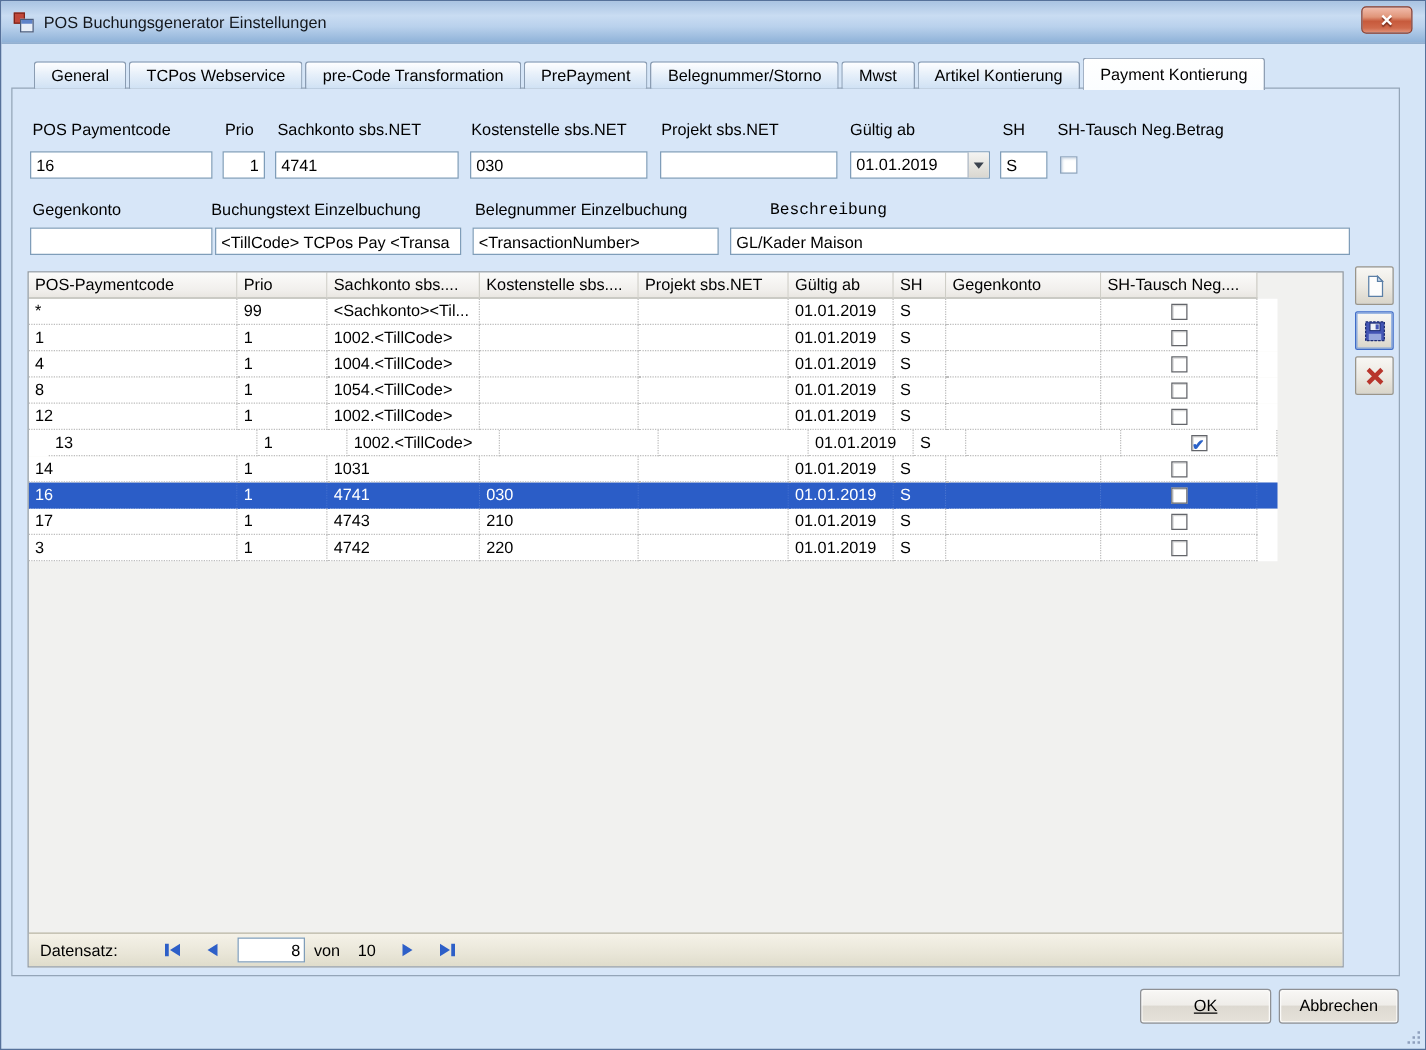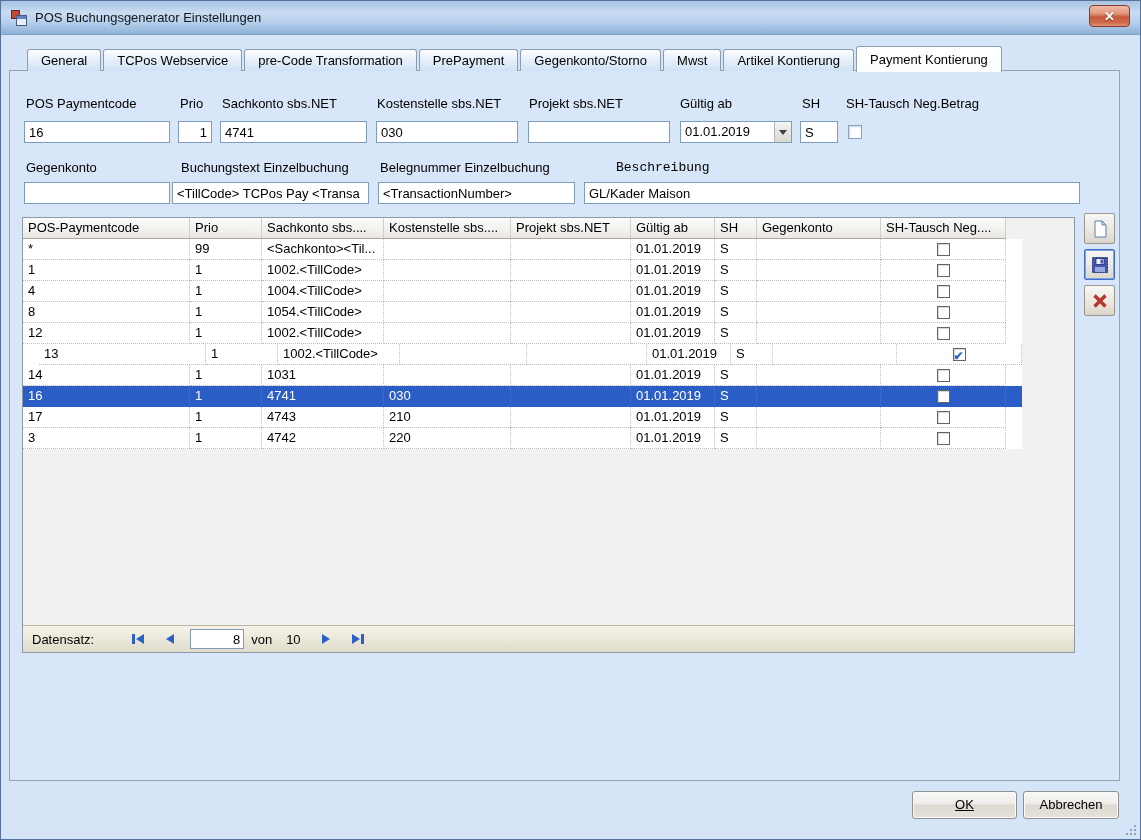--- a/index.html
+++ b/index.html
@@ -38,21 +38,21 @@
   .txt{position:absolute;height:22px;border:1px solid #7f9db9;background:#fff;padding:0 4px;
     font:13px "Liberation Sans",sans-serif;color:#000;outline:none;}
   .txt.right{text-align:right;}
   .combo{position:absolute;height:22px;border:1px solid #7f9db9;background:#fff;display:flex;}
   .combo .combo-val{flex:1;line-height:20px;padding:0 4px;overflow:hidden;white-space:nowrap;}
   .combo .combo-btn{width:17px;background:linear-gradient(180deg,#f4f4f2,#d9d7d0);border-left:1px solid #a9b4c0;
     display:flex;align-items:center;justify-content:center;}
   .combo .combo-arrow{width:0;height:0;border-left:4px solid transparent;border-right:4px solid transparent;border-top:5px solid #39414d;}
   .checkbox{position:absolute;width:14px;height:14px;background:#fff;border:1px solid #8aa2bd;box-shadow:inset 1px 1px 2px #c9d6e4;}
   
-  .grid{position:absolute;left:12px;top:146px;width:1053px;height:436px;background:#f1f1ef;
+  .grid{position:absolute;left:12px;top:146px;width:1053px;height:557px;background:#f1f1ef;
     border:1px solid #8f99a4;overflow:hidden;}
   .grid-header{position:absolute;left:0;top:0;height:21px;display:flex;}
   .gh-cell{height:21px;line-height:20px;padding:0 5px;overflow:hidden;white-space:nowrap;
     background:linear-gradient(180deg,#fbfbfa 0%,#f1efec 70%,#e9e6e1 100%);
     border-right:1px solid #cfcec7;border-bottom:1px solid #a8a89f;}
   .grid-rows{position:absolute;left:0;top:21px;}
   .g-row{display:flex;height:21px;background:#fff;}
   .g-cell{height:21px;line-height:20px;padding:0 5px;overflow:hidden;white-space:nowrap;
     border-right:1px dotted #bdbdbd;border-bottom:1px dotted #bdbdbd;}
   .g-cell.cb{display:flex;align-items:center;justify-content:center;padding:0;}
@@ -103,21 +103,21 @@
       <span>✕</span>
     </div>
   </div>
 
   <div class="tabcontrol">
     <div class="tabstrip" id="tabstrip">
         <div class="tab">General</div>
         <div class="tab">TCPos Webservice</div>
         <div class="tab">pre-Code Transformation</div>
         <div class="tab">PrePayment</div>
-        <div class="tab">Gegenkonto/Storno</div>
+        <div class="tab">Belegnummer/Storno</div>
         <div class="tab">Mwst</div>
         <div class="tab">Artikel Kontierung</div>
         <div class="tab active">Payment Kontierung</div>
       </div>
     <div class="tabpage">
 
 
       <div class="fld-label" style="left:16px;top:25px;">POS Paymentcode</div>
       <input class="txt" style="left: 14px; top: 50px; width: 146px;" value="16">
       <div class="fld-label" style="left:170px;top:25px;">Prio</div>
@@ -135,21 +135,21 @@
           <div class="combo-arrow"></div>
         </div>
       </div>
       <div class="fld-label" style="left:792px;top:25px;">SH</div>
       <input class="txt" style="left: 790px; top: 50px; width: 38px;" value="S">
       <div class="fld-label" style="left:836px;top:25px;">SH-Tausch Neg.Betrag</div>
       <div class="checkbox" style="left:838px;top:54px;"></div>
 
       <div class="fld-label" style="left:16px;top:89px;">Gegenkonto</div>
       <input class="txt" style="left: 14px; top: 111px; width: 146px;" value="">
-      <div class="fld-label" style="left:171px;top:89px;">Buchungstext Einzelbuchung</div>
+      <div class="fld-label" style="left:159px;top:89px;">Buchungstext Einzelbuchung</div>
       <input class="txt" style="left: 162px; top: 111px; width: 197px;" value="&lt;TillCode&gt; TCPos Pay &lt;Transa">
       <div class="fld-label" style="left:370px;top:89px;">Belegnummer Einzelbuchung</div>
       <input class="txt" style="left: 368px; top: 111px; width: 197px;" value="&lt;TransactionNumber&gt;">
       <div class="fld-label" style="left:606px;top:89px;font-family:Liberation Mono, monospace;">Beschreibung</div>
       <input class="txt" style="left: 574px; top: 111px; width: 496px;" value="GL/Kader Maison">
 
       <div class="grid">
         <div class="grid-header" id="grid-header">
             <div class="gh-cell" style="width: 167px;">POS-Paymentcode</div>
             <div class="gh-cell" style="width: 72px;">Prio</div>

